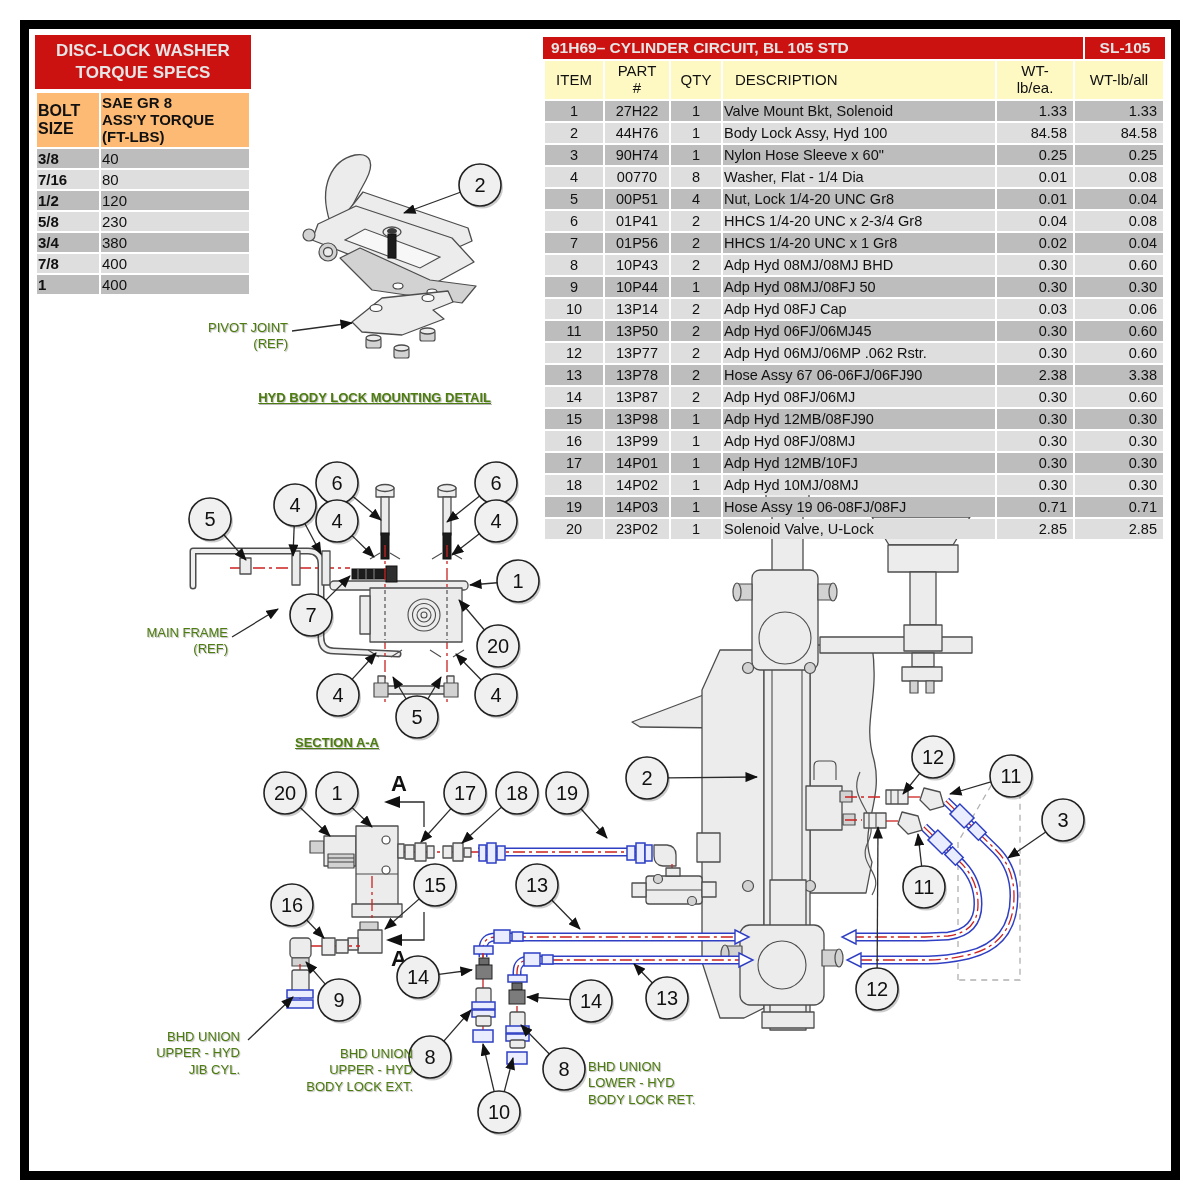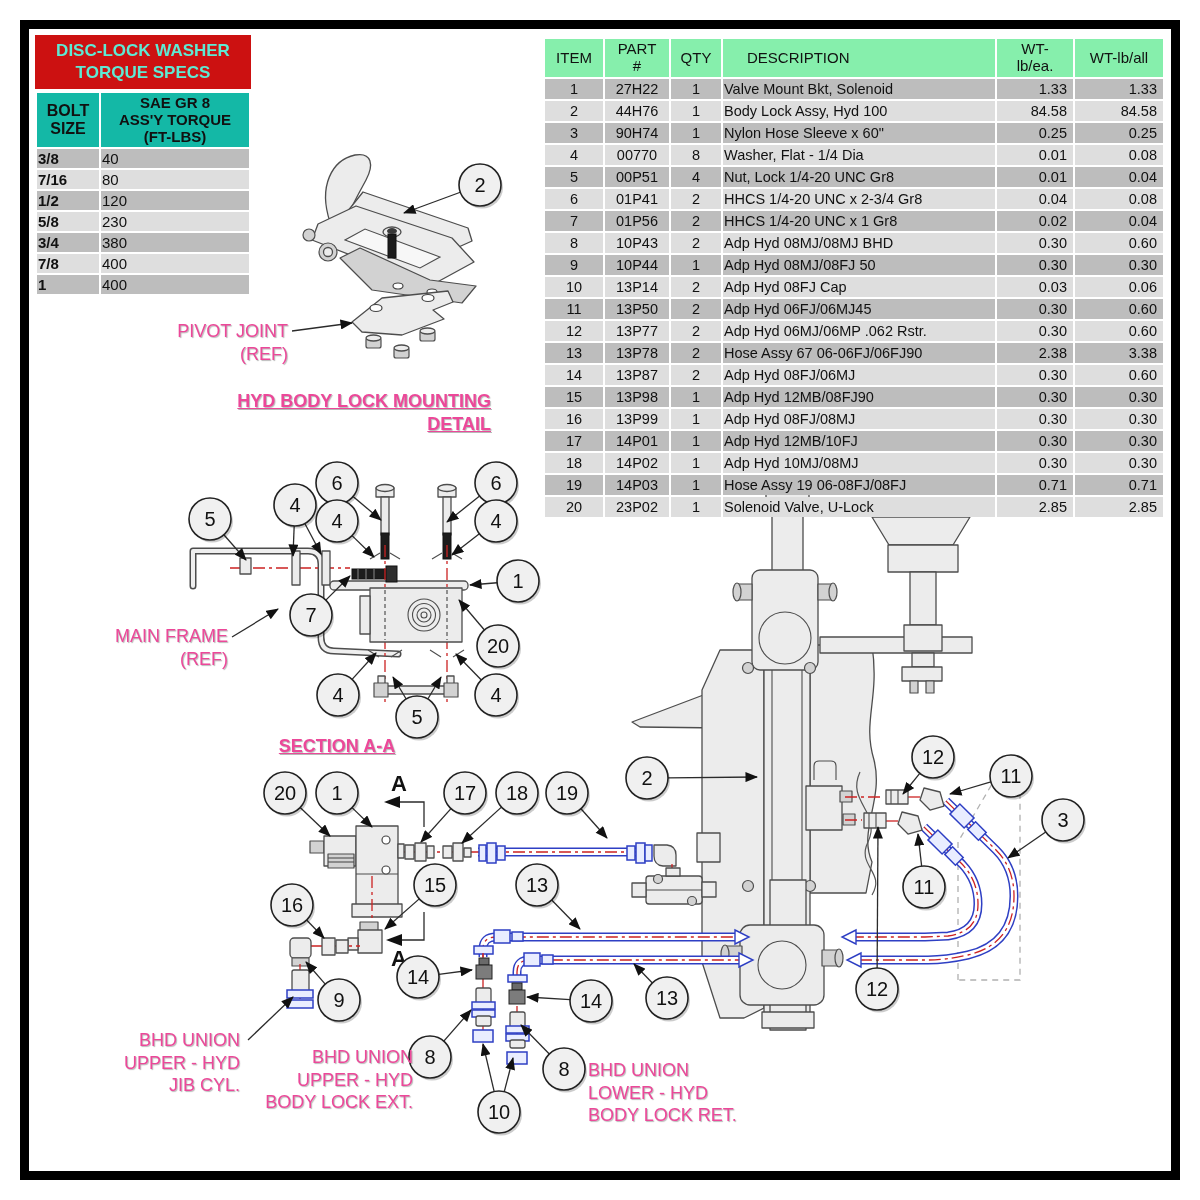--- a/index.html
+++ b/index.html
@@ -3,44 +3,44 @@
 <meta charset="utf-8">
 <style>
   html,body{margin:0;padding:0;background:#fff;}
   .page{position:relative;width:1200px;height:1200px;background:#fff;
         font-family:"Liberation Sans",sans-serif;color:#111;overflow:hidden;}
   .frame{position:absolute;left:20px;top:20px;width:1142px;height:1142px;border:9px solid #000;}
   .diagram-svg{position:absolute;left:0;top:0;width:1200px;height:1200px;}
 
   
   .tbl-wrap{position:absolute;}
-  .redbar{background:#cc1111;color:#5eead4;font-weight:bold;}
+  .redbar{background:#cc1111;color:#e5e5e5;font-weight:bold;}
   .ttable{left:35px;top:35px;width:216px;}
   .ttable .redbar{font-size:17px;line-height:1.3;text-align:center;padding:5px 0;margin-bottom:2px;white-space:pre-line;}
   table{border-collapse:separate;border-spacing:2px;table-layout:fixed;width:100%;}
   th,td{overflow:hidden;}
-  .ttable th{background:#14b8a6;font-size:15px;height:52px;vertical-align:middle;text-align:center;line-height:1.12;}
+  .ttable th{background:#fdba74;font-size:15px;height:52px;vertical-align:middle;text-align:left;line-height:1.12;}
   .ttable th.b{font-weight:bold;font-size:16px;}
   .ttable td{height:17px;font-size:15px;line-height:17px;}
   .ttable td.bold{font-weight:bold;}
   .ptable{left:543px;top:37px;width:622px;}
   .phead{display:flex;gap:2px;margin-bottom:0px;}
   .ptitle{flex:1;font-size:15.5px;line-height:22px;padding-left:8px;}
   .pcode{width:80px;text-align:center;font-size:15.5px;line-height:22px;}
-  .ptable th{background:#86efac;font-size:15px;font-weight:normal;height:36px;vertical-align:middle;text-align:center;line-height:1.12;}
-  .ptable th.left{text-align:left;padding-left:24px;}
+  .ptable th{background:#fef9c3;font-size:15px;font-weight:normal;height:36px;vertical-align:middle;text-align:center;line-height:1.12;}
+  .ptable th.left{text-align:left;padding-left:12px;}
   .ptable td{height:18px;line-height:18px;font-size:14.5px;text-align:center;white-space:nowrap;}
   .ptable td.c3{text-align:left;margin-left:40px;}
   .ptable td.c4,.ptable td.c5{text-align:right;padding-right:6px;}
   tr.dark td{background:#bdbdbd;}
   tr.light td{background:#dedede;}
   .pre{white-space:pre-line;}
 
   
-  .lbl{position:absolute;font-size:18px;line-height:1.25;color:#ec4899;
+  .lbl{position:absolute;font-size:13px;line-height:1.25;color:#4d7c0f;
        text-shadow:1px 1px 1px rgba(0,0,0,0.28);white-space:pre-line;}
   .lbl.r{text-align:right;}
   .lbl.c{text-align:center;}
   .heading{font-weight:bold;text-decoration:underline;}
 
   
   .metal{fill:#ececec;stroke:#4d4d4d;stroke-width:1.3;stroke-linejoin:round;}
   .metal-dark{fill:#d2d2d2;stroke:#4d4d4d;stroke-width:1.2;stroke-linejoin:round;}
   .black-part{fill:#1c1c1c;stroke:#111;stroke-width:1;}
   .thin{stroke:#4d4d4d;stroke-width:1.1;fill:none;}
@@ -614,20 +614,24 @@
           </tr>
           <tr class="dark">
             <td class="bold">1</td>
             <td>400</td>
           </tr>
         </tbody>
     </table>
   </div>
 
   <div class="tbl-wrap ptable">
+    <div class="phead">
+      <div class="redbar ptitle">91H69– CYLINDER CIRCUIT, BL 105 STD</div>
+      <div class="redbar pcode">SL-105</div>
+    </div>
     <table>
       <colgroup>
         <col style="width:58px">
           <col style="width:64px">
           <col style="width:50px">
         <col style="width:272px">
           <col style="width:76px">
           <col style="width:88px">
       </colgroup>
       <thead>

